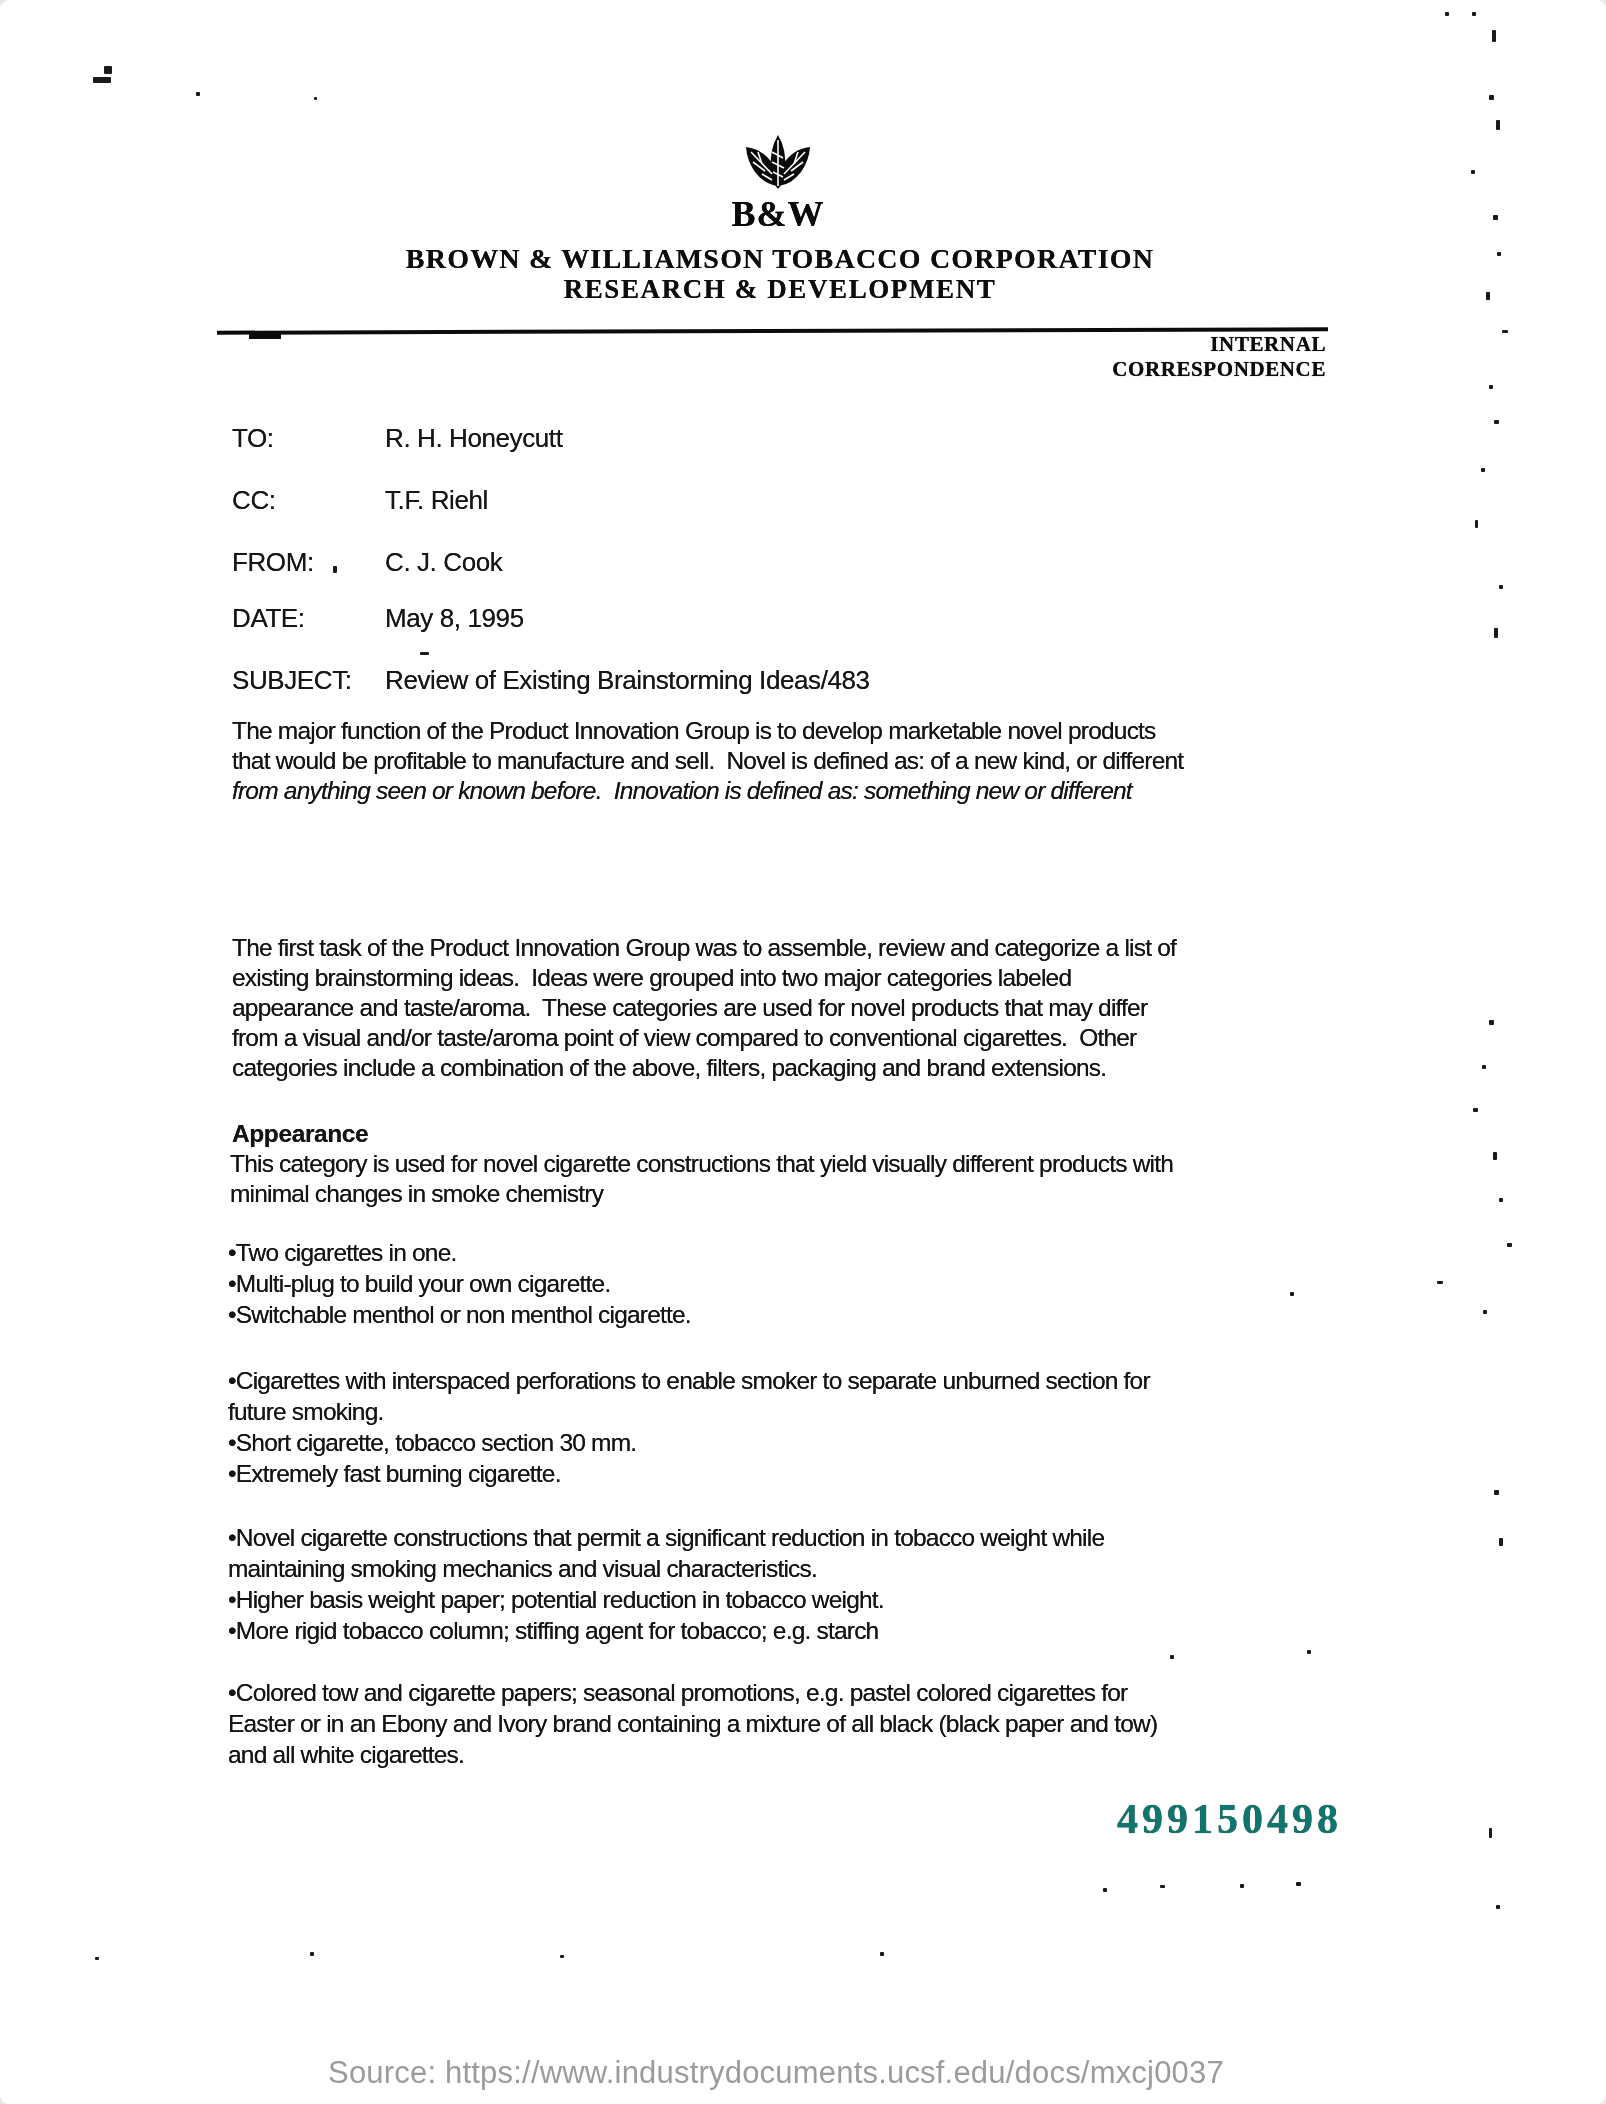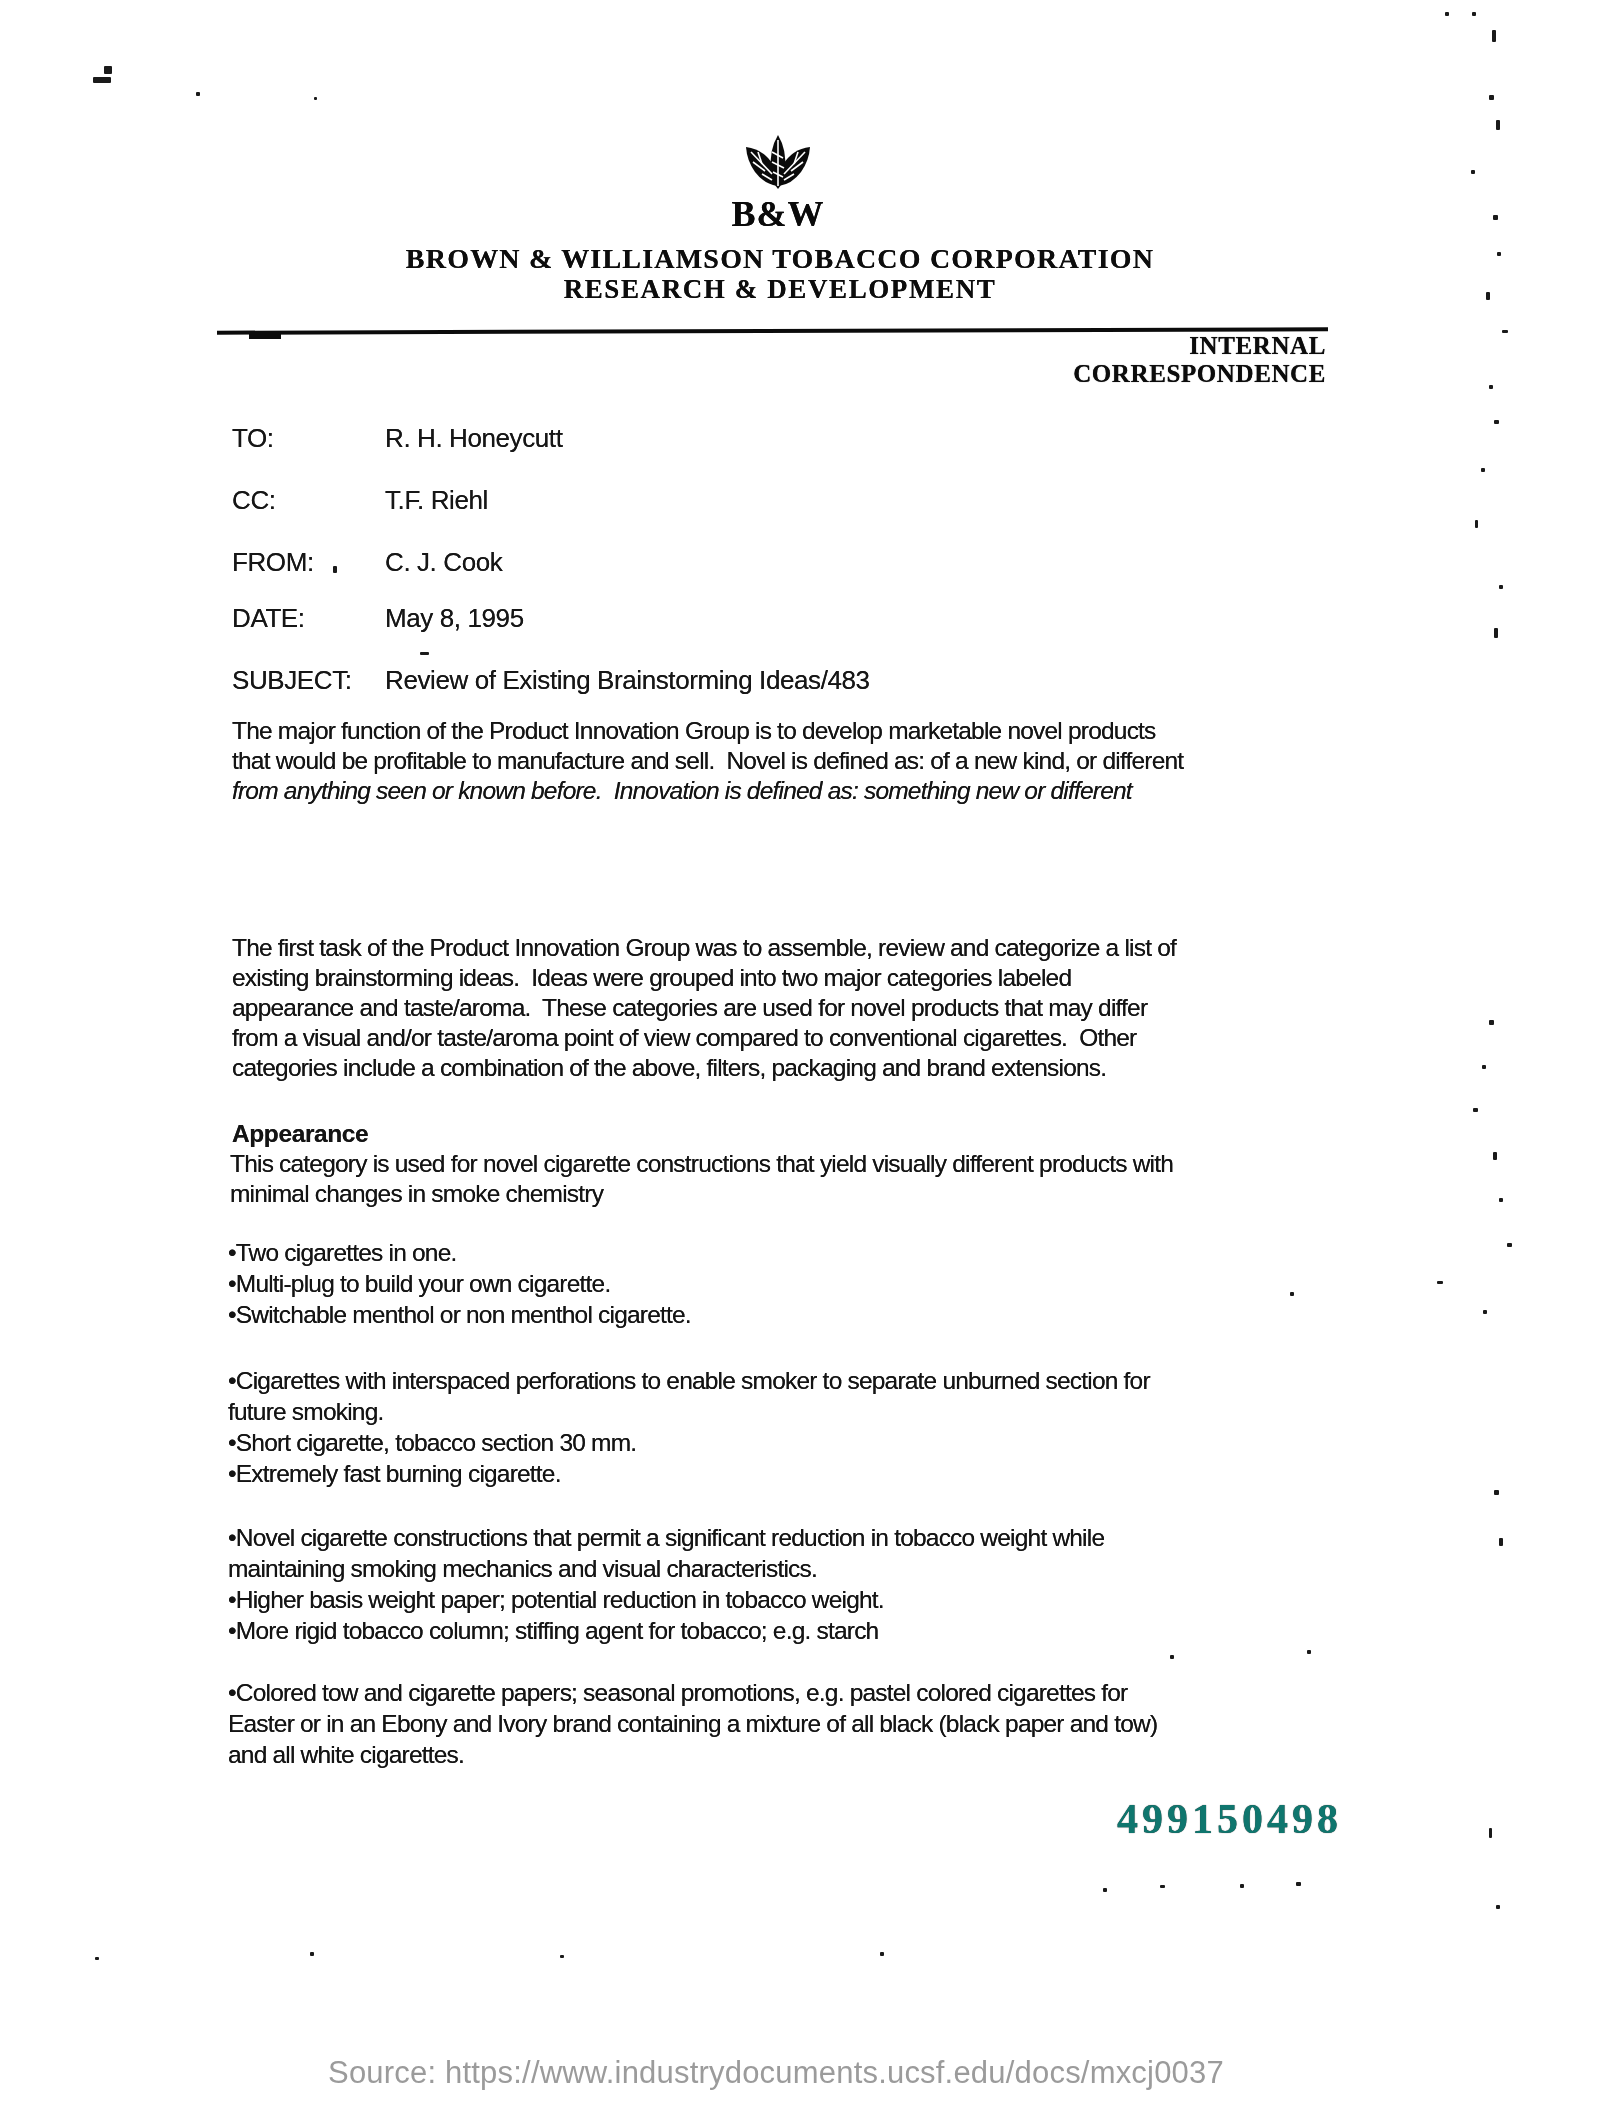--- a/index.html
+++ b/index.html
@@ -1,18 +1,18 @@
 <!DOCTYPE html>
 <html><head>
 <meta charset="utf-8">
 <style>
   html,body{margin:0;padding:0;background:#e8e8e8;}
   .page{
     position:relative;width:1606px;height:2104px;background:#ffffff;
-    overflow:hidden;font-family:"Liberation Sans",sans-serif;color:#131313;
+    overflow:hidden;font-family:"Liberation Sans",sans-serif;color:#131313;border-radius:9px;
   }
   
   .logo-wrap{position:absolute;left:703px;top:134px;width:150px;text-align:center;}
   .logo-leaves{display:block;margin:0 auto;}
   .logo-text{
     font-family:"Liberation Serif",serif;font-weight:bold;font-size:36px;
     letter-spacing:1px;color:#0a0a0a;line-height:1;margin-top:2px;
     text-shadow:0 0 0.6px rgba(0,0,0,.9);
   }
   .company{
@@ -22,21 +22,21 @@
   }
   .company-1{top:243px;font-size:28px;letter-spacing:1.2px;}
   .company-2{top:274px;font-size:27px;letter-spacing:1.6px;}
   .rule{
     position:absolute;left:217px;top:329px;width:1111px;height:4px;background:#0b0b0b;
     transform:rotate(-0.18deg);
   }
   .rule-blob{position:absolute;left:249px;top:333px;width:32px;height:6px;background:#0b0b0b;}
   .internal{
     position:absolute;left:1000px;top:332px;width:326px;text-align:right;
-    font-family:"Liberation Serif",serif;font-weight:bold;font-size:25px;
+    font-family:"Liberation Serif",serif;font-weight:bold;font-size:21px;
     letter-spacing:0.6px;color:#0c0c0c;text-shadow:0 0 0.7px rgba(0,0,0,.9);
   }
   
   .row{position:absolute;left:232px;width:900px;height:34px;}
   .row .lbl{position:absolute;left:0;top:0;}
   .row .val{position:absolute;left:153px;top:0;}
   .field-text{
     font-size:26px;letter-spacing:-0.4px;color:#161616;
     text-shadow:0 0 0.5px rgba(0,0,0,.8);white-space:pre;
   }

